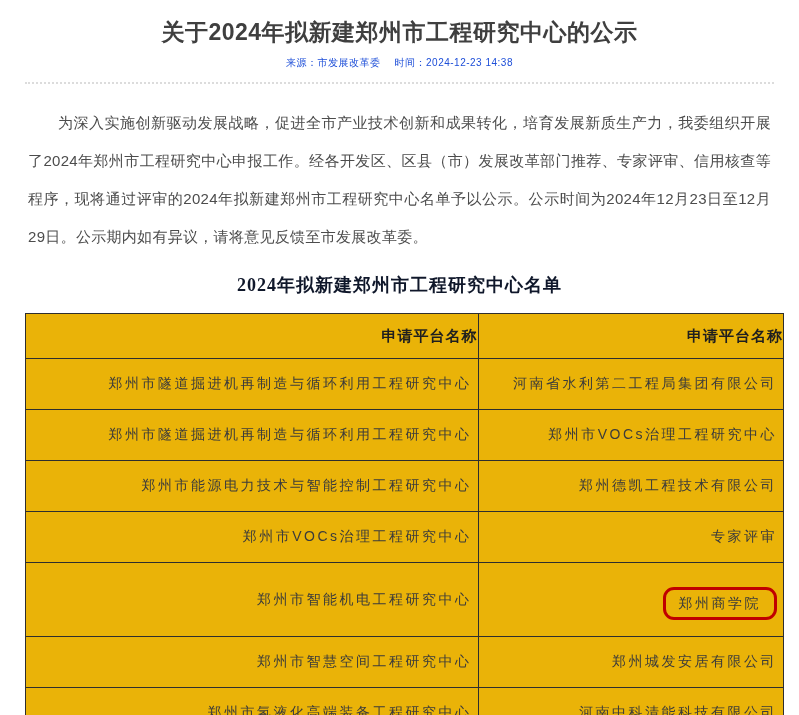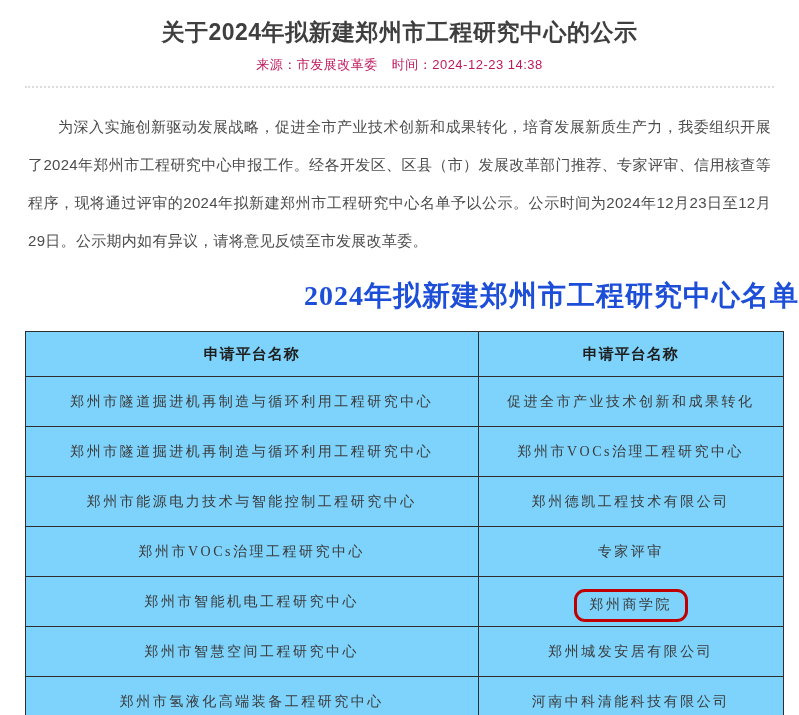--- a/index.html
+++ b/index.html
@@ -18,22 +18,22 @@
     text-align: center;
     font-size: 23px;
     font-weight: 600;
     color: #3f3f3f;
     letter-spacing: 0.5px;
     line-height: 30px;
   }
   .meta-line {
     margin-top: 9px;
     text-align: center;
-    font-size: 13px;
-    color: #be185d;
+    font-size: 10px;
+    color: #1d4ed8;
     letter-spacing: 0.5px;
   }
   .meta-line .meta-value { margin-right: 14px; }
   .divider {
     margin: 12px 25px 0 25px;
     border-bottom: 2px dotted #dcdcdc;
     height: 1px;
   }
 
   .body-paragraph {
@@ -41,58 +41,58 @@
     text-indent: 2em;
     font-size: 15px;
     line-height: 38px;
     color: #4c4c4c;
     text-align: justify;
     letter-spacing: 0.3px;
   }
 
   .list-title {
     margin-top: 17px;
-    text-align: right;
+    text-align: center;
     font-family: "Liberation Serif", "DejaVu Serif", serif;
     font-weight: bold;
-    font-size: 28px;
-    color: #1d4ed8;
+    font-size: 18px;
+    color: #0f172a;
     letter-spacing: 1px;
   }
 
   table.centers-table {
     margin: 16px 0 0 25px;
     width: 759px;
     border-collapse: collapse;
     table-layout: fixed;
   }
   table.centers-table th,
   table.centers-table td {
     border: 1px solid #2e2e2e;
-    text-align: center;
+    text-align: right;
     vertical-align: middle;
-    background: #7dd3fc;
+    background: #eab308;
   }
   table.centers-table col.col-name { width: 59.7%; }
   table.centers-table col.col-unit { width: 40.3%; }
   table.centers-table th {
     height: 45px;
     font-family: "Liberation Sans", "DejaVu Sans", sans-serif;
     font-weight: bold;
     font-size: 15px;
     color: #1f1f1f;
     letter-spacing: 1px;
   }
   table.centers-table td {
     height: 50px;
-    font-family: Liberation Serif, serif;
+    font-family: Liberation Sans, sans-serif;
     font-size: 14px;
     color: #3b3b3b;
     letter-spacing: 2.5px;
-    padding: 0 6px;
+    padding: 16px 6px;
   }
 
   .highlight-box {
     display: inline-block;
     border: 3px solid #c00000;
     border-radius: 11px;
     padding: 3px 13px 4px 13px;
     line-height: 20px;
     margin-top: 8px;
   }
@@ -121,21 +121,21 @@
       </colgroup>
     <thead>
       <tr>
         <th>申请平台名称</th>
         <th>申请平台名称</th>
       </tr>
     </thead>
     <tbody>
       <tr>
         <td>郑州市隧道掘进机再制造与循环利用工程研究中心</td>
-        <td>促进全市产业技术创新和成果转化</td>
+        <td>河南省水利第二工程局集团有限公司</td>
       </tr>
       <tr>
         <td>郑州市隧道掘进机再制造与循环利用工程研究中心</td>
         <td>郑州市VOCs治理工程研究中心</td>
       </tr>
       <tr>
         <td>郑州市能源电力技术与智能控制工程研究中心</td>
         <td>郑州德凯工程技术有限公司</td>
       </tr>
       <tr>

